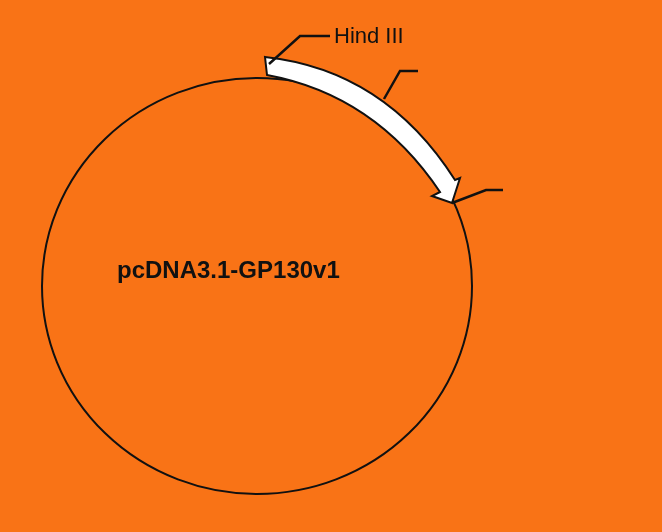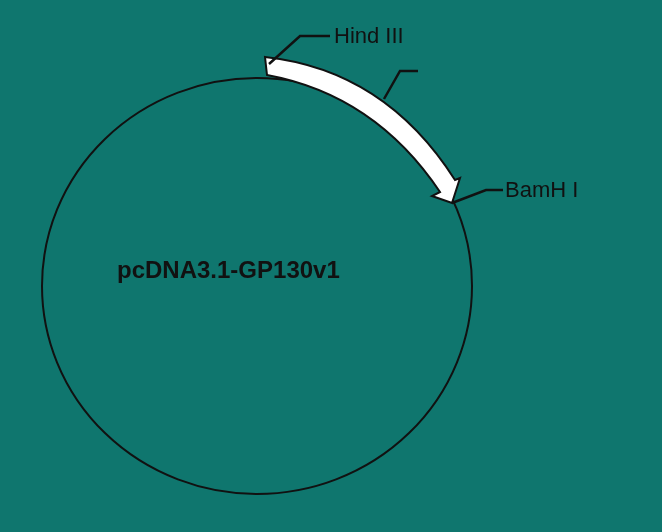--- a/index.html
+++ b/index.html
@@ -1,16 +1,16 @@
 <!DOCTYPE html>
 <html><head>
   <meta charset="utf-8">
   <style>
     html, body { margin: 0; padding: 0; background: #ffffff; }
-    .canvas { position: relative; width: 662px; height: 532px; background: #0f766e; overflow: hidden; }
+    .canvas { position: relative; width: 662px; height: 532px; background: #f97316; overflow: hidden; }
     svg { position: absolute; left: 0; top: 0; }
     .label { position: absolute; font-family: "Liberation Sans", sans-serif; color: #111111; white-space: nowrap; line-height: 1; }
     .site-label { font-size: 22px; }
     .plasmid-name { font-size: 24px; font-weight: bold; }
   </style>
 </head>
 <body>
 
 <div class="canvas">
   <svg width="662" height="532" viewBox="0 0 662 532">
@@ -29,16 +29,15 @@
     <polyline points="269,64 300,36 330,36" fill="none" stroke="#111" stroke-width="2.5"></polyline>
 
     <polyline points="384,99 400,71 418,71" fill="none" stroke="#111" stroke-width="2.5"></polyline>
 
     <polyline points="452,203 486,190 503,190" fill="none" stroke="#111" stroke-width="2.5"></polyline>
   </svg>
 
   <span class="label site-label" style="left:334px; top:25px;">Hind III</span>
 
 
-  <span class="label site-label" style="left:505px; top:179px;">BamH I</span>
 
   <span class="label plasmid-name" style="left:117px; top:258px;">pcDNA3.1-GP130v1</span>
 </div>
 
 </body></html>

